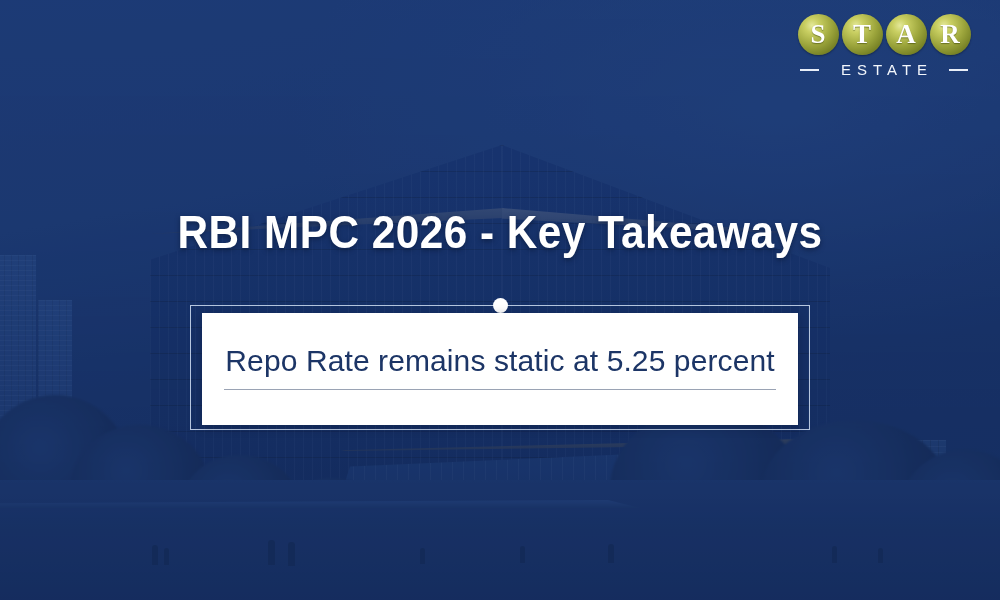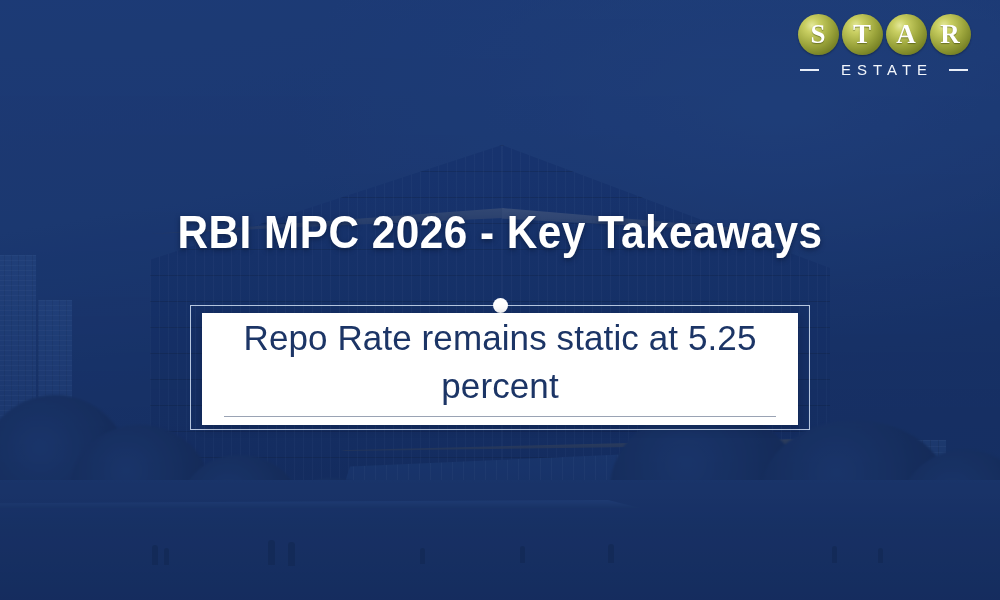--- a/index.html
+++ b/index.html
@@ -161,21 +161,21 @@
     margin-left:-7.5px; margin-top:-7.5px;
     background:#ffffff; border-radius:50%;
   }
   .panel{
     position:absolute; left:202px; top:313px; width:596px; height:112px;
     background:#ffffff;
     display:flex; flex-direction:column; justify-content:center;
     box-shadow:0 2px 10px rgba(5,15,40,.28);
   }
   .panel .line{
-    font-size:35px; color:#1c3566; text-align:center;
+    font-size:30px; color:#1c3566; text-align:center;
     padding:0 16px; letter-spacing:.1px;
     line-height:1.35;
   }
   .panel .rule{
     height:1px; background:#9aa3b4; margin:7px 22px;
   }
 </style>
 </head>
 <body>
 

